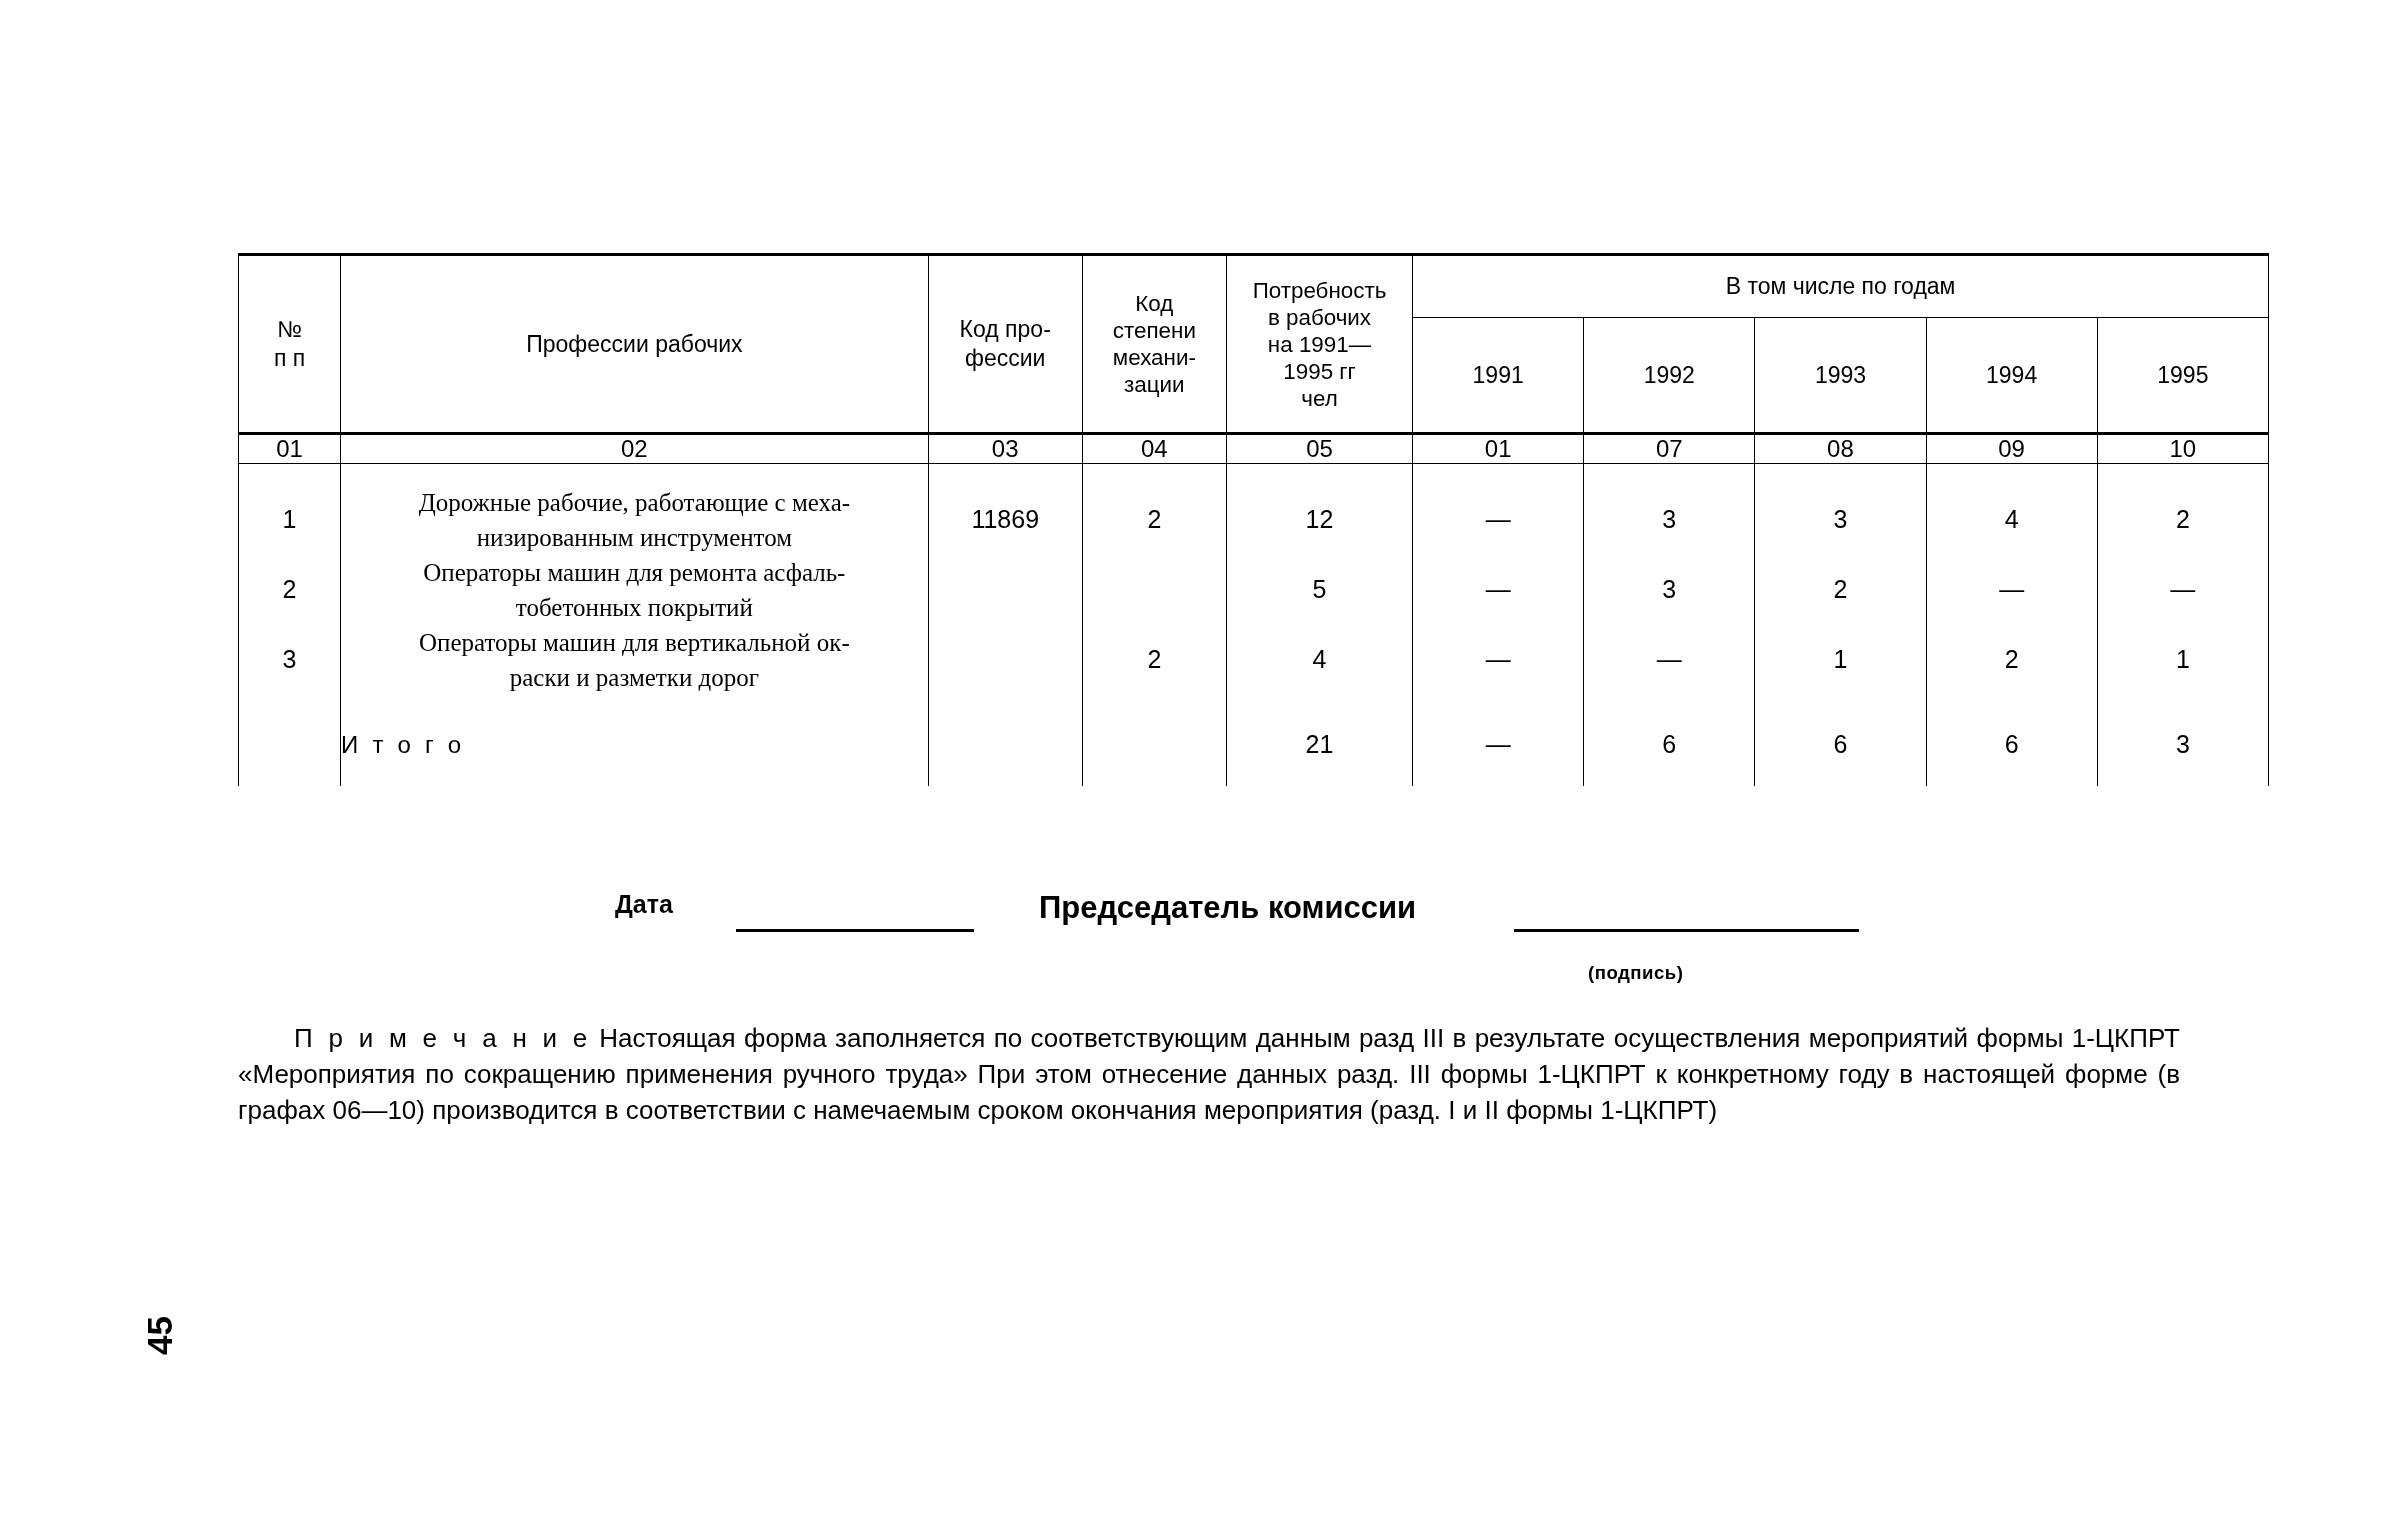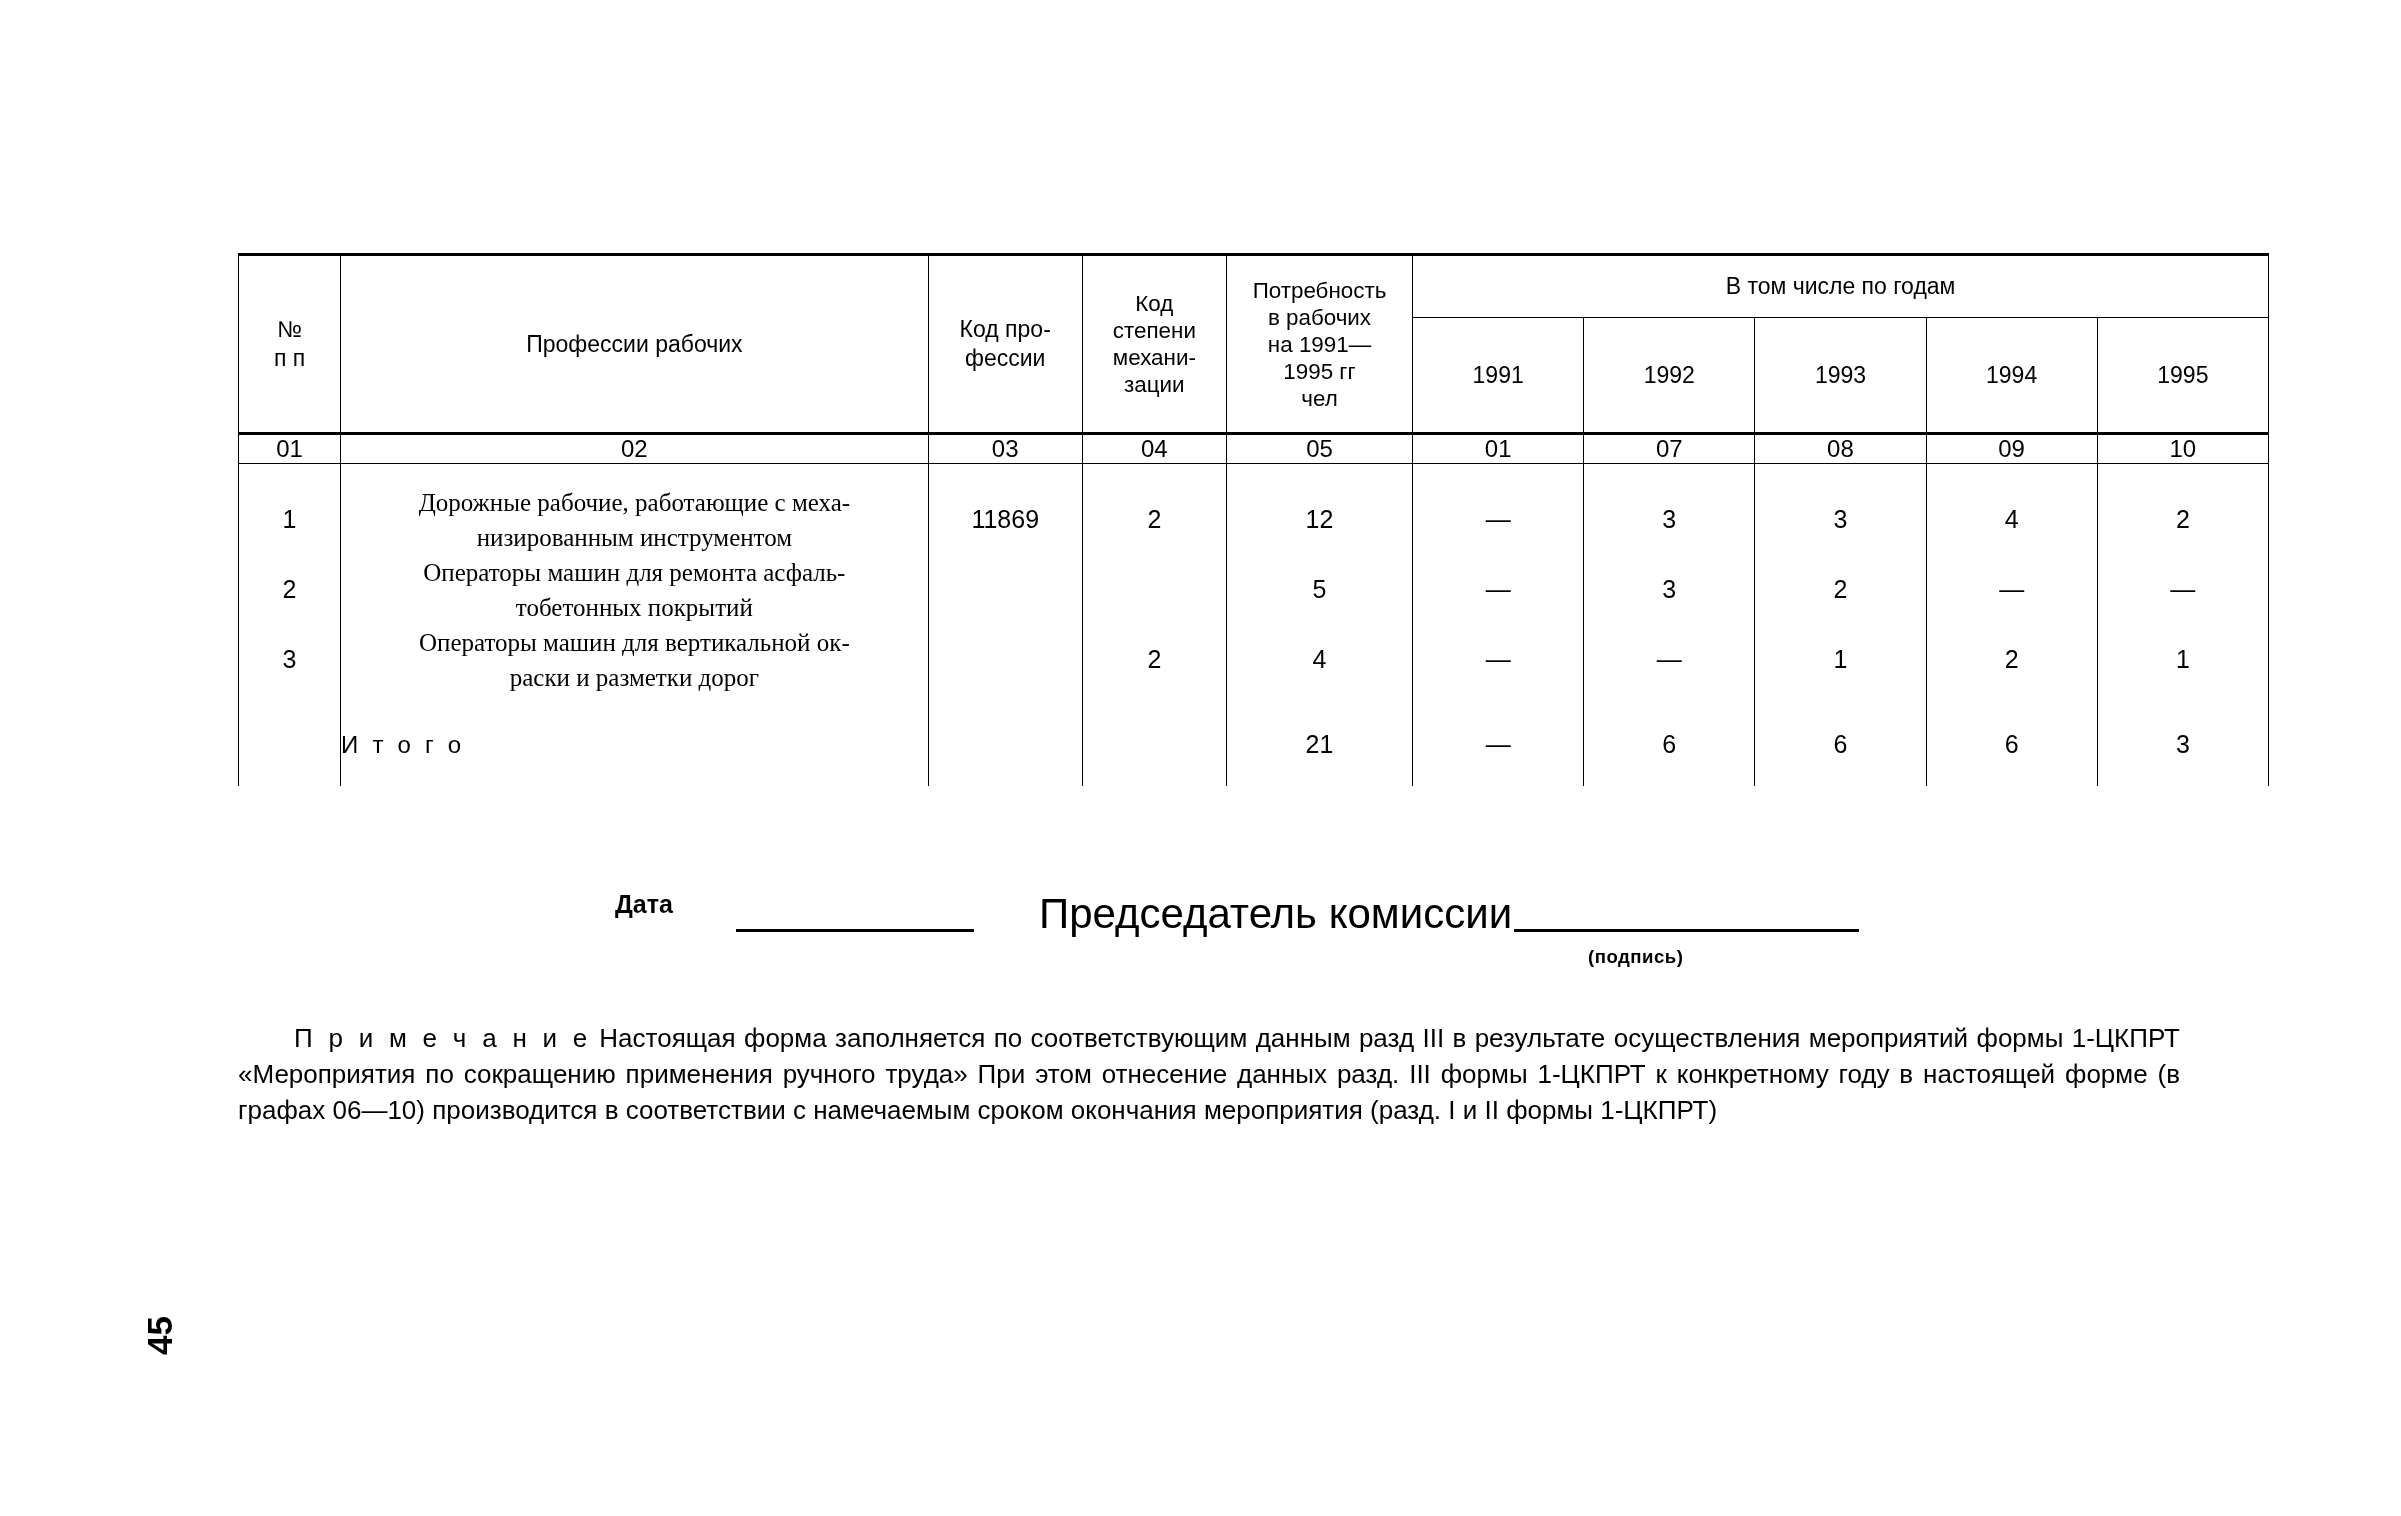--- a/index.html
+++ b/index.html
@@ -127,34 +127,34 @@
     position: absolute;
     left: 121px;
     top: 39px;
     width: 238px;
     border-bottom: 3.7px solid #000;
   }
   .sig-chair {
     position: absolute;
     left: 424px;
     top: 0;
-    font-weight: normal;
-    font-size: 42px;
+    font-weight: bold;
+    font-size: 31px;
   }
   .rule2 {
     position: absolute;
     left: 899px;
     top: 39px;
     width: 345px;
     border-bottom: 3.7px solid #000;
   }
   .sig-caption {
     position: absolute;
     left: 973px;
-    top: 56px;
+    top: 72px;
     font-size: 18.6px;
     font-weight: bold;
     letter-spacing: 0.5px;
   }
 
   
   .note {
     position: absolute;
     left: 238px;
     top: 1020px;

